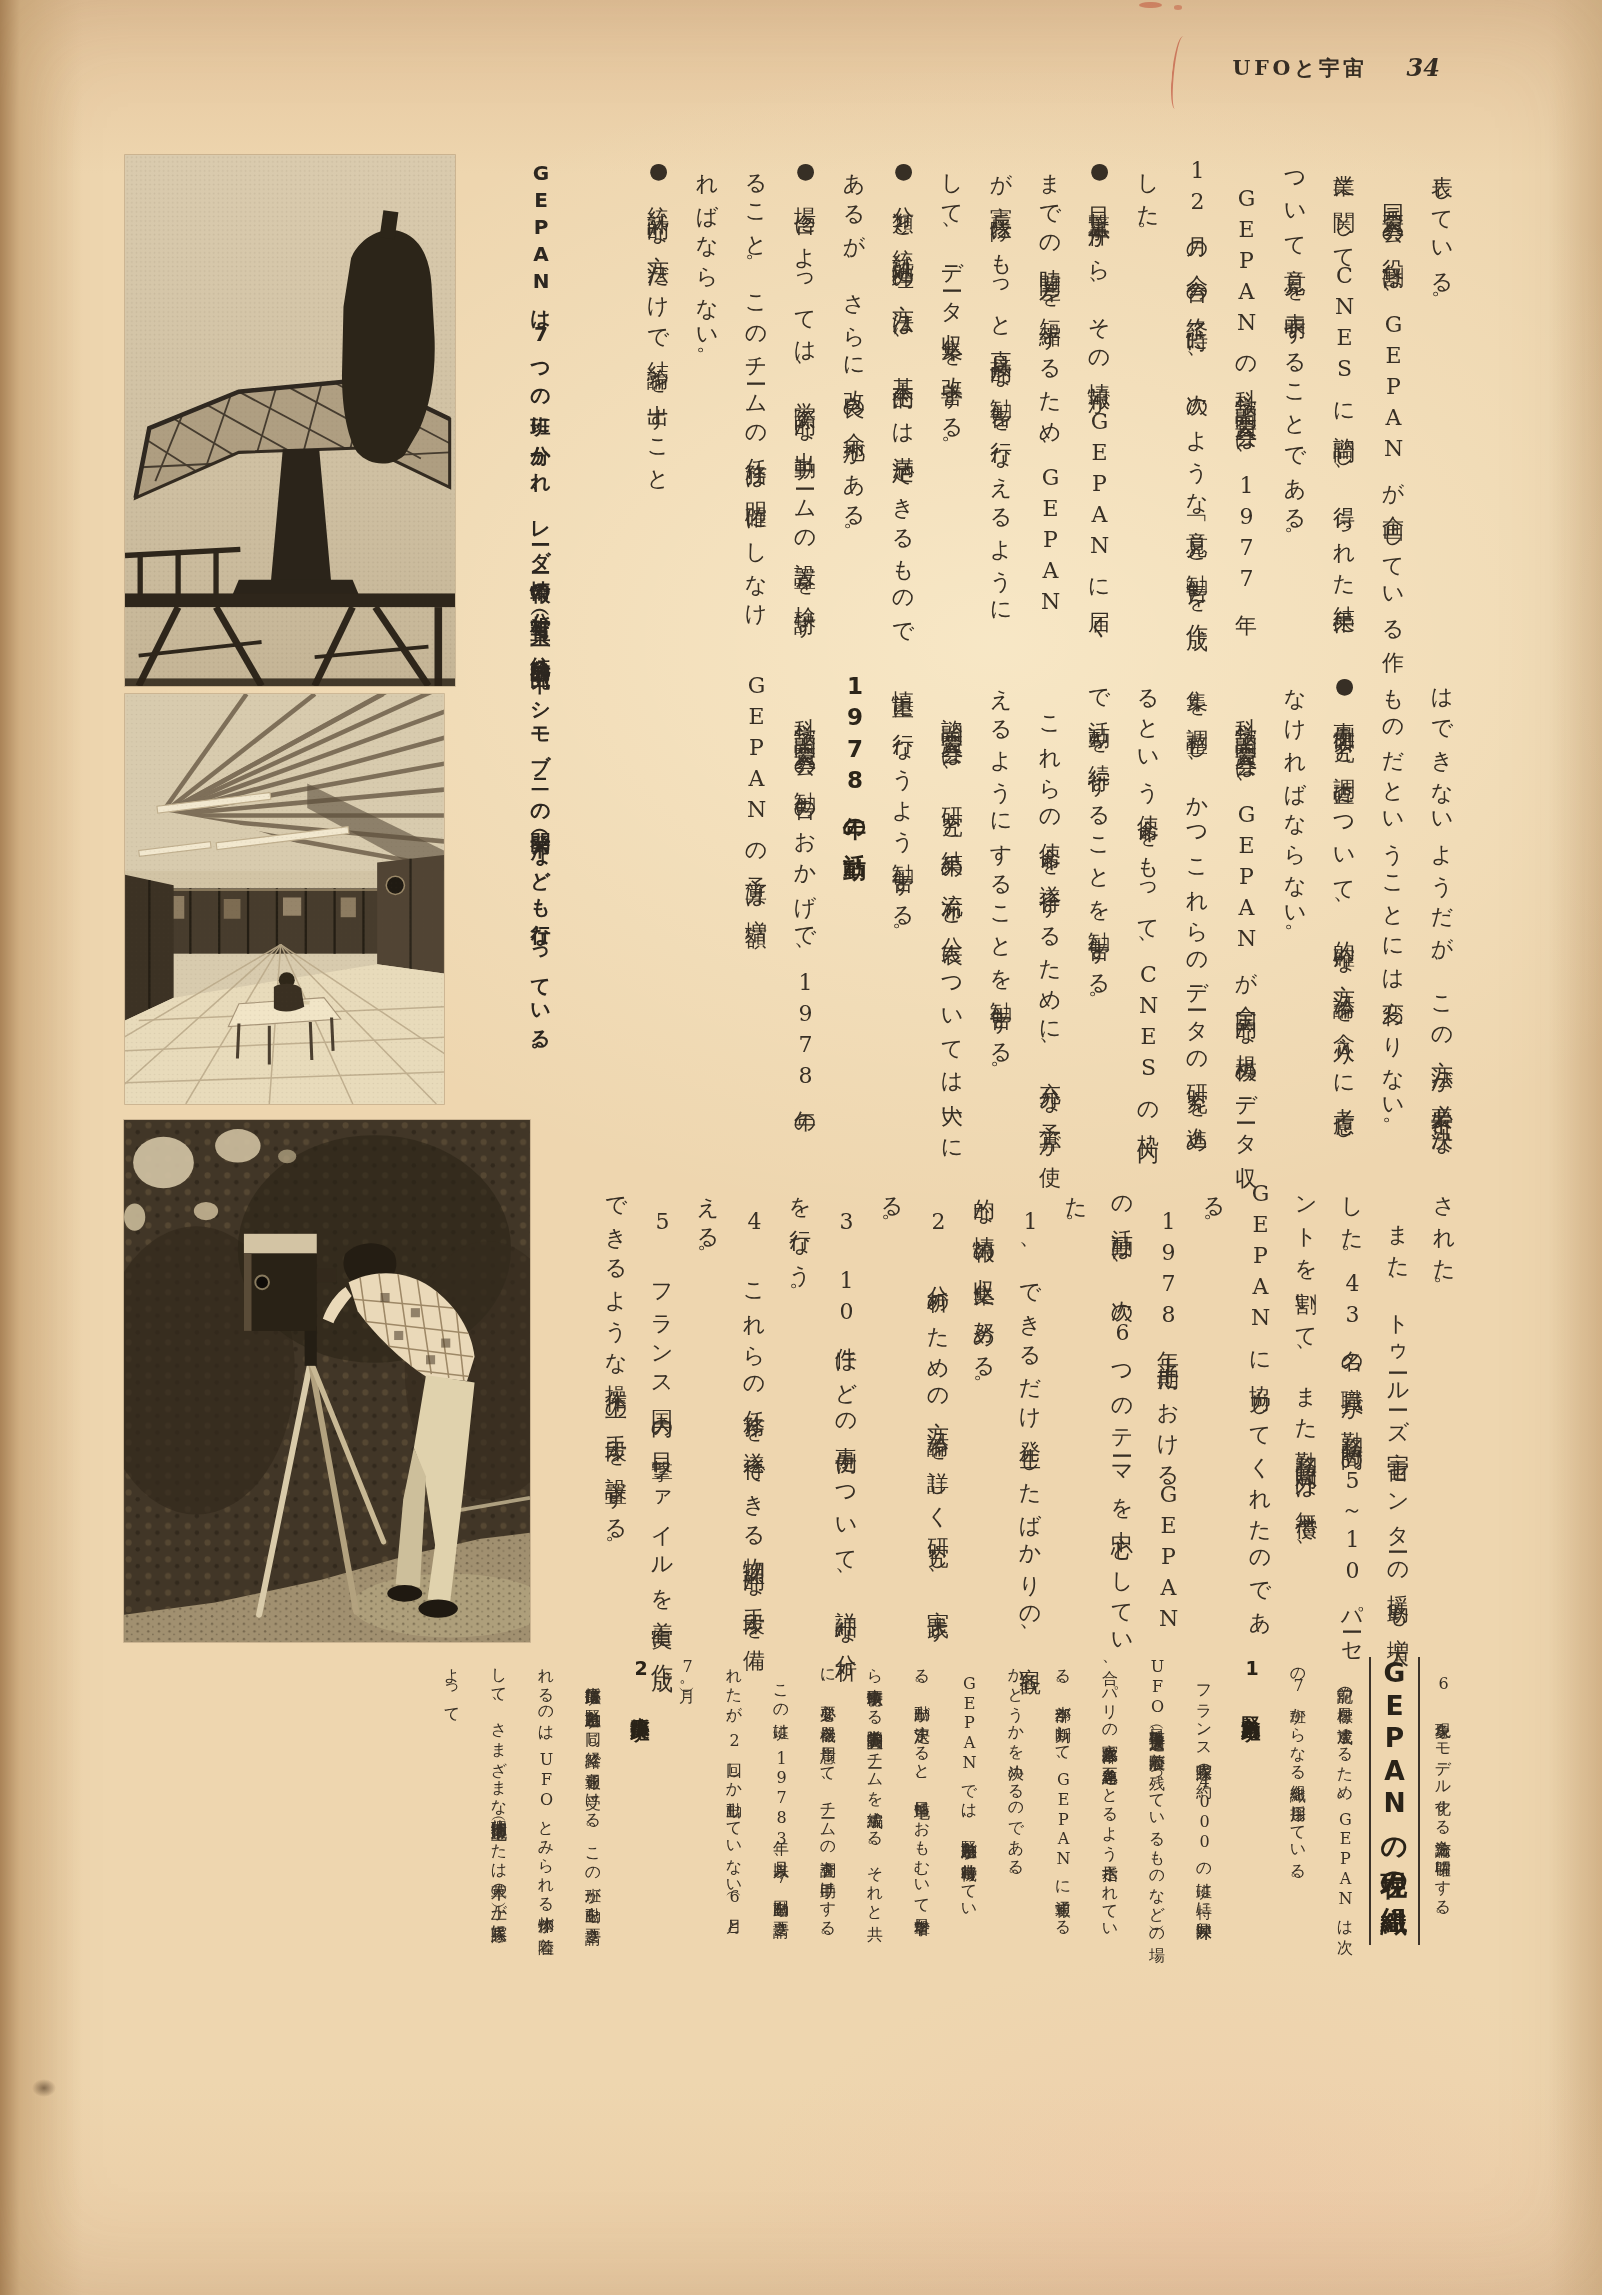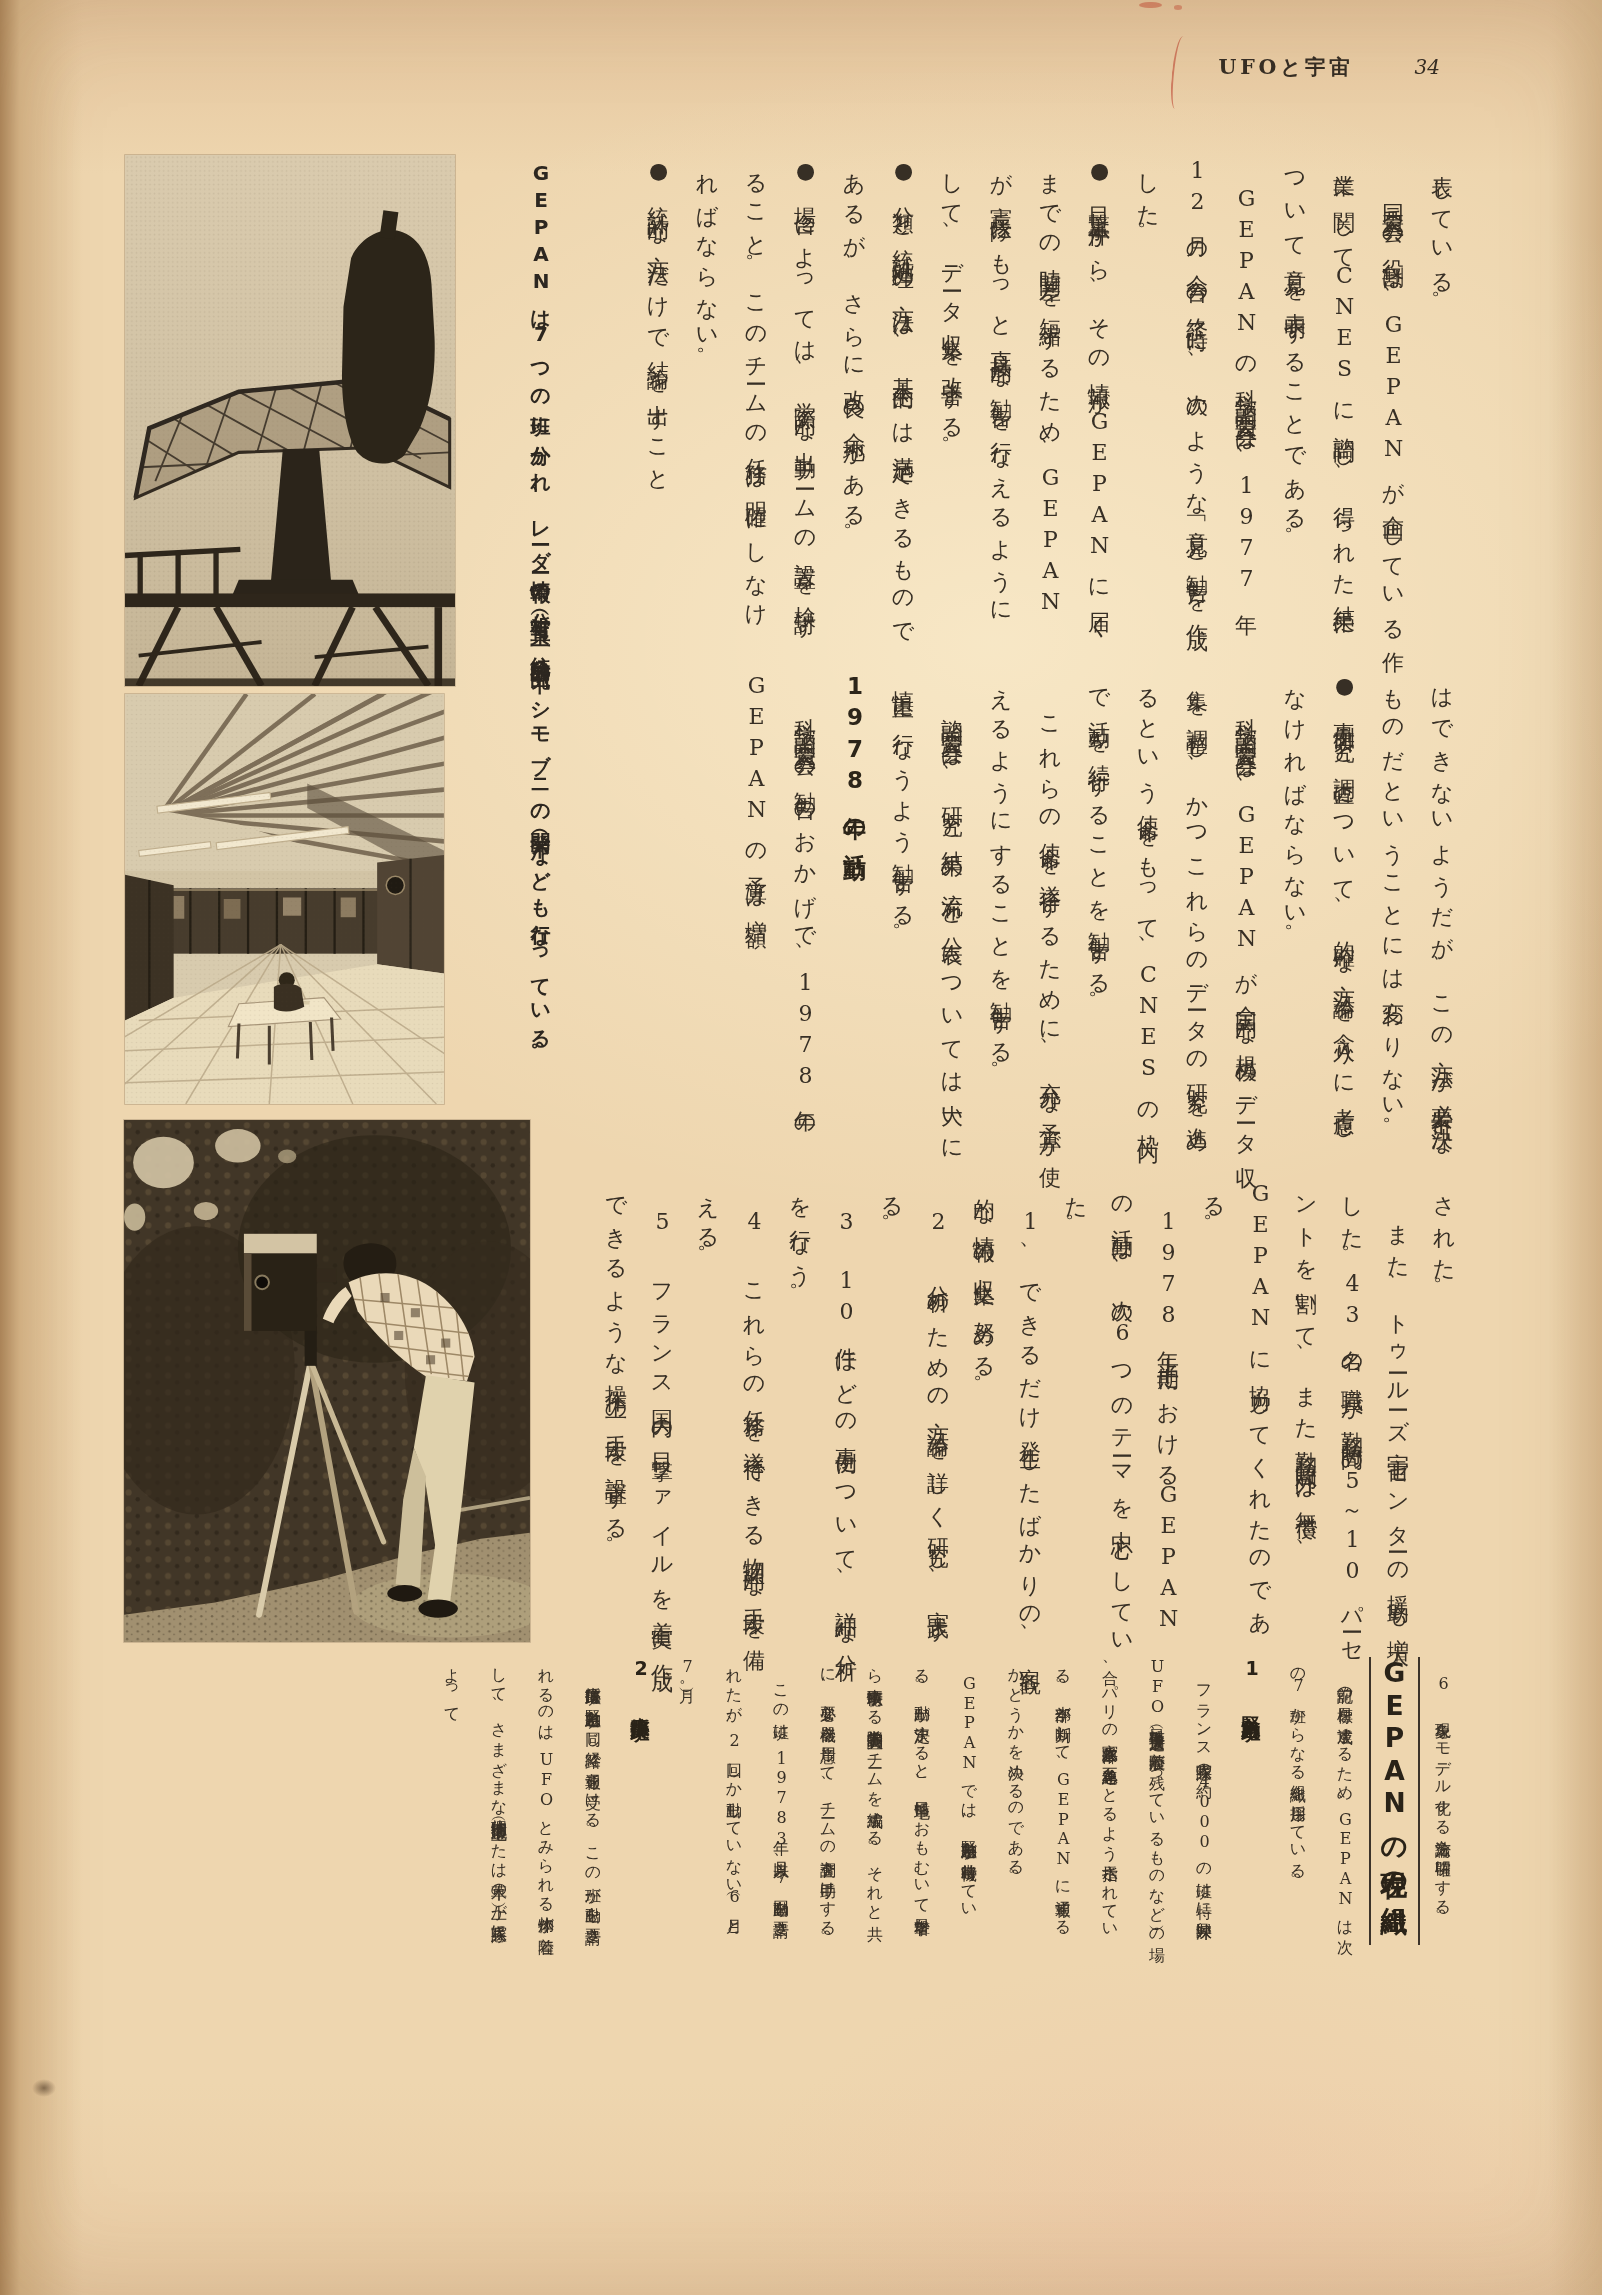--- a/index.html
+++ b/index.html
@@ -11,23 +11,23 @@
       radial-gradient(683px 394px at 76% 97%, rgba(238,186,162,0.28), rgba(238,186,162,0) 70%),
       linear-gradient(90deg, #b08a5e 0px, #d8b78a 20px, rgba(216,183,138,0) 83px),
       linear-gradient(270deg, #dcbd92 0px, rgba(220,189,146,0) 53px),
       linear-gradient(180deg, #e4c49c 0px, rgba(228,196,156,0) 174px),
       linear-gradient(0deg, #e9cba4 0px, rgba(233,203,164,0) 212px),
       #eed6af;
   }
   body::after { content:""; position:absolute; inset:0; box-shadow: inset 0 0 106px rgba(120,78,38,0.20); pointer-events:none; }
 
   
-  #pagehead { position:absolute; top:53px; right:162px; display:flex; align-items:center; gap:61px; color:#352d24; }
+  #pagehead { position:absolute; top:53px; right:162px; display:flex; align-items:flex-end; gap:39px; color:#352d24; }
   #pagehead .mag { font-weight:bold; font-size:20.5px; letter-spacing:3.8px; }
-  #pagehead .num { font-weight:normal; font-style:italic; font-size:20px; }
+  #pagehead .num { font-weight:bold; font-style:italic; font-size:24px; }
 
   
   .vband { position:absolute; writing-mode:vertical-rl; text-orientation:upright; color:#372f25; }
   .vband p { margin:0; padding:0; }
   #band1, #band2, #band3 { right:135px; width:956px; font-size:22px; letter-spacing:6px; line-height:49px; }
   #band1 { top:158px;  height:487px; }
   #band2 { top:673px;  height:487px; }
   #band3 { top:1181px; height:482px; line-height:46px; }
   #band4 { right:135px; top:1657px; width:1389px; height:288px; font-size:16px; letter-spacing:0.8px; line-height:47px; }
 

